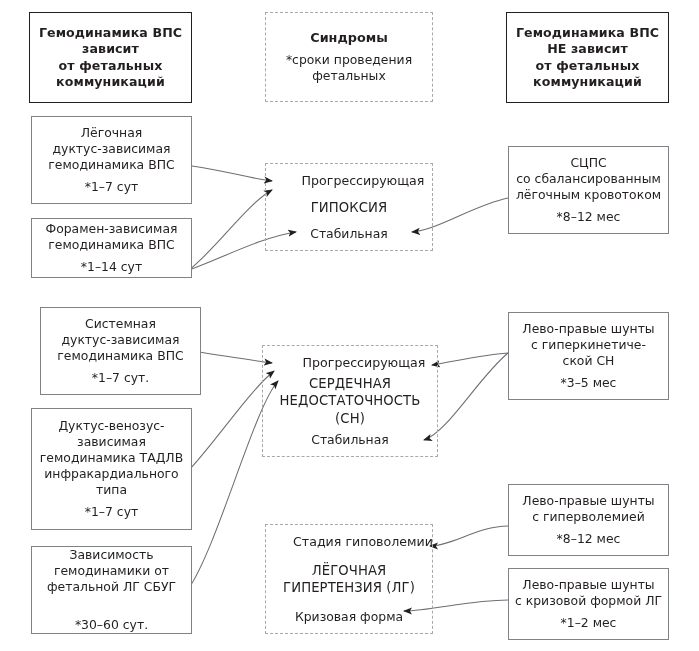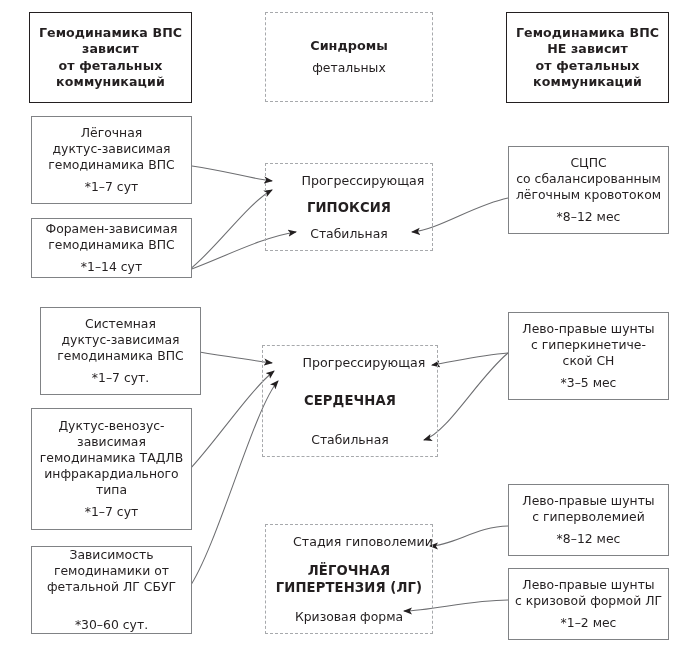--- a/index.html
+++ b/index.html
@@ -26,21 +26,21 @@
   }
   .solid{border:1px solid #808285;}
   .solid-strong{border:1.6px solid #231f20;}
   .dashed{border:1.4px dashed #a7a9ac;background:transparent;}
 
   .line{display:block;line-height:1.30;}
   .hdr{font-weight:bold;font-size:12.6px;letter-spacing:0.1px;}
   .body{font-size:12.4px;}
   .ital-note{font-size:12.4px;}
   .syn-title{font-weight:bold;font-size:12.8px;margin-bottom:5px;}
-  .big{font-weight:bold;font-size:13.2px;letter-spacing:0.1px;}
+  .big{font-weight:normal;font-size:13.2px;letter-spacing:0.1px;}
   .mid{font-size:12.6px;padding-left:28px;}
   .sub{font-size:12.4px;}
 
   .stack-tight .line{line-height:1.28;}
 
   
   .synbox{justify-content:space-between;padding:9px 0;}
   .synbox .row{width:100%;text-align:center;}
   .synbox .big-wrap{width:100%;text-align:center;}
 </style>
@@ -83,20 +83,21 @@
 
   <div class="box solid-strong" style="left:29px;top:12px;width:163px;height:91px;">
     <span class="line hdr">Гемодинамика ВПС</span>
     <span class="line hdr">зависит</span>
     <span class="line hdr">от фетальных</span>
     <span class="line hdr">коммуникаций</span>
   </div>
 
   <div class="box dashed" style="left:265px;top:12px;width:168px;height:90px;">
     <span class="line syn-title">Синдромы</span>
+    <span class="line ital-note">*сроки проведения</span>
     <span class="line ital-note">фетальных</span>
   </div>
 
   <div class="box solid-strong" style="left:506px;top:12px;width:163px;height:91px;">
     <span class="line hdr">Гемодинамика ВПС</span>
     <span class="line hdr">НЕ зависит</span>
     <span class="line hdr">от фетальных</span>
     <span class="line hdr">коммуникаций</span>
   </div>
 
@@ -139,20 +140,21 @@
   <div class="box dashed synbox" style="left:265px;top:163px;width:168px;height:88px;">
     <span class="row mid">Прогрессирующая</span>
     <span class="row big">ГИПОКСИЯ</span>
     <span class="row sub">Стабильная</span>
   </div>
 
   <div class="box dashed synbox" style="left:262px;top:345px;width:176px;height:112px;">
     <span class="row mid">Прогрессирующая</span>
     <div class="big-wrap">
       <span class="line big">СЕРДЕЧНАЯ</span>
+      <span class="line big">НЕДОСТАТОЧНОСТЬ (СН)</span>
     </div>
     <span class="row sub">Стабильная</span>
   </div>
 
   <div class="box dashed synbox" style="left:265px;top:524px;width:168px;height:110px;">
     <span class="row mid">Стадия гиповолемии</span>
     <div class="big-wrap">
       <span class="line big">ЛЁГОЧНАЯ</span>
       <span class="line big">ГИПЕРТЕНЗИЯ (ЛГ)</span>
     </div>

